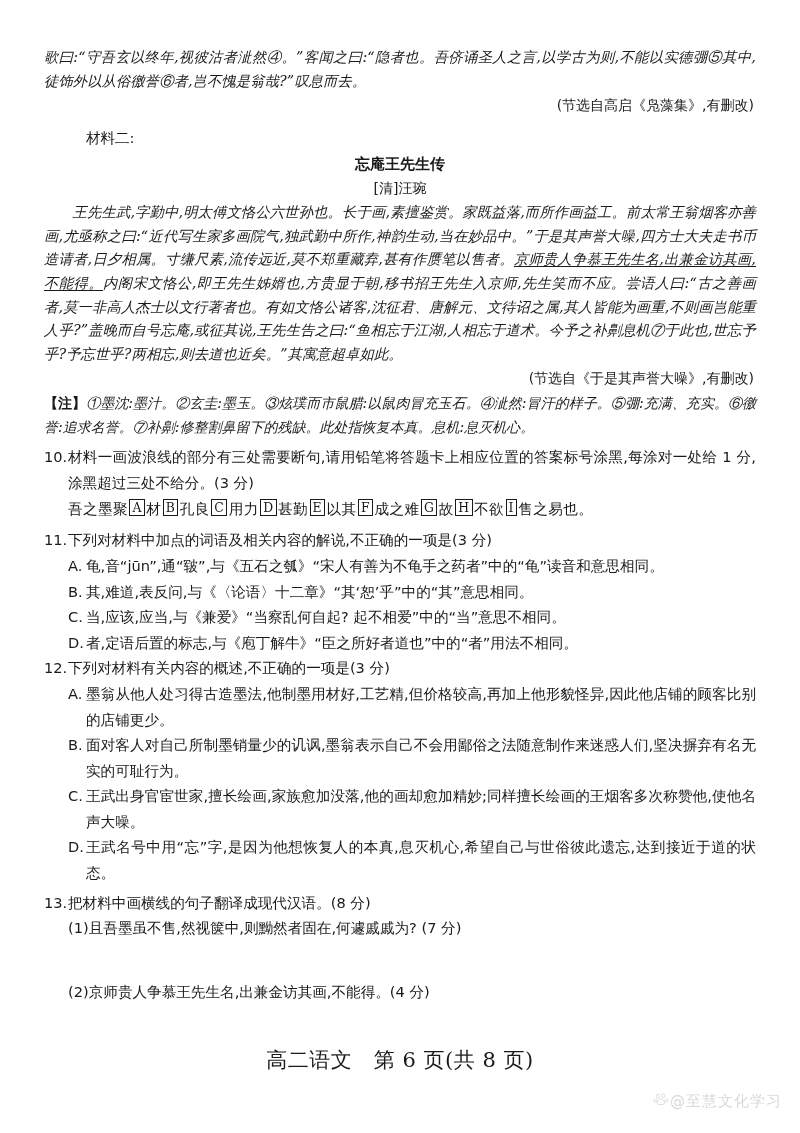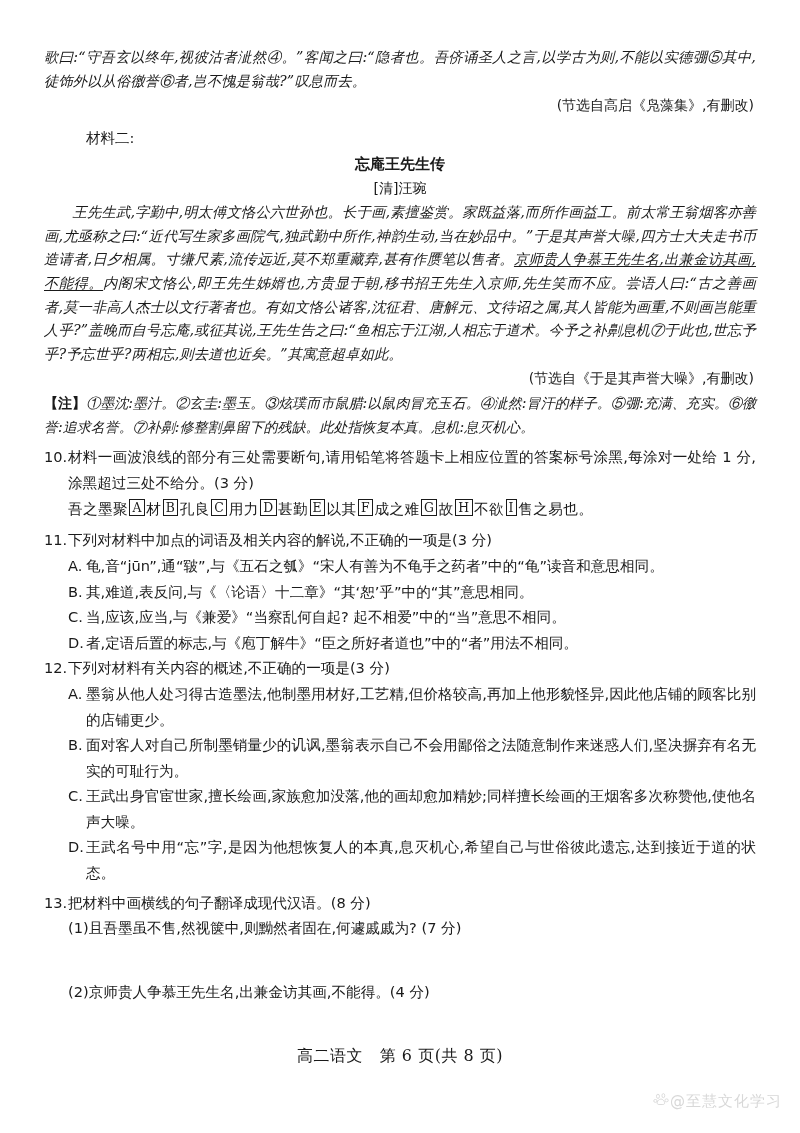--- a/index.html
+++ b/index.html
@@ -137,21 +137,21 @@
   .spacer-answer { height: 38px; }
 
   
   .footer {
     position: absolute;
     left: 0;
     right: 0;
     top: 1046px;
     text-align: center;
     font-family: "DejaVu Serif", "Liberation Serif", serif;
-    font-size: 16px;
+    font-size: 21px;
     letter-spacing: 0.5px;
   }
   .footer .fnum { font-family: "DejaVu Serif", "Liberation Serif", serif; }
 
   
   .watermark {
     position: absolute;
     right: 18px;
     top: 1091px;
     display: flex;

